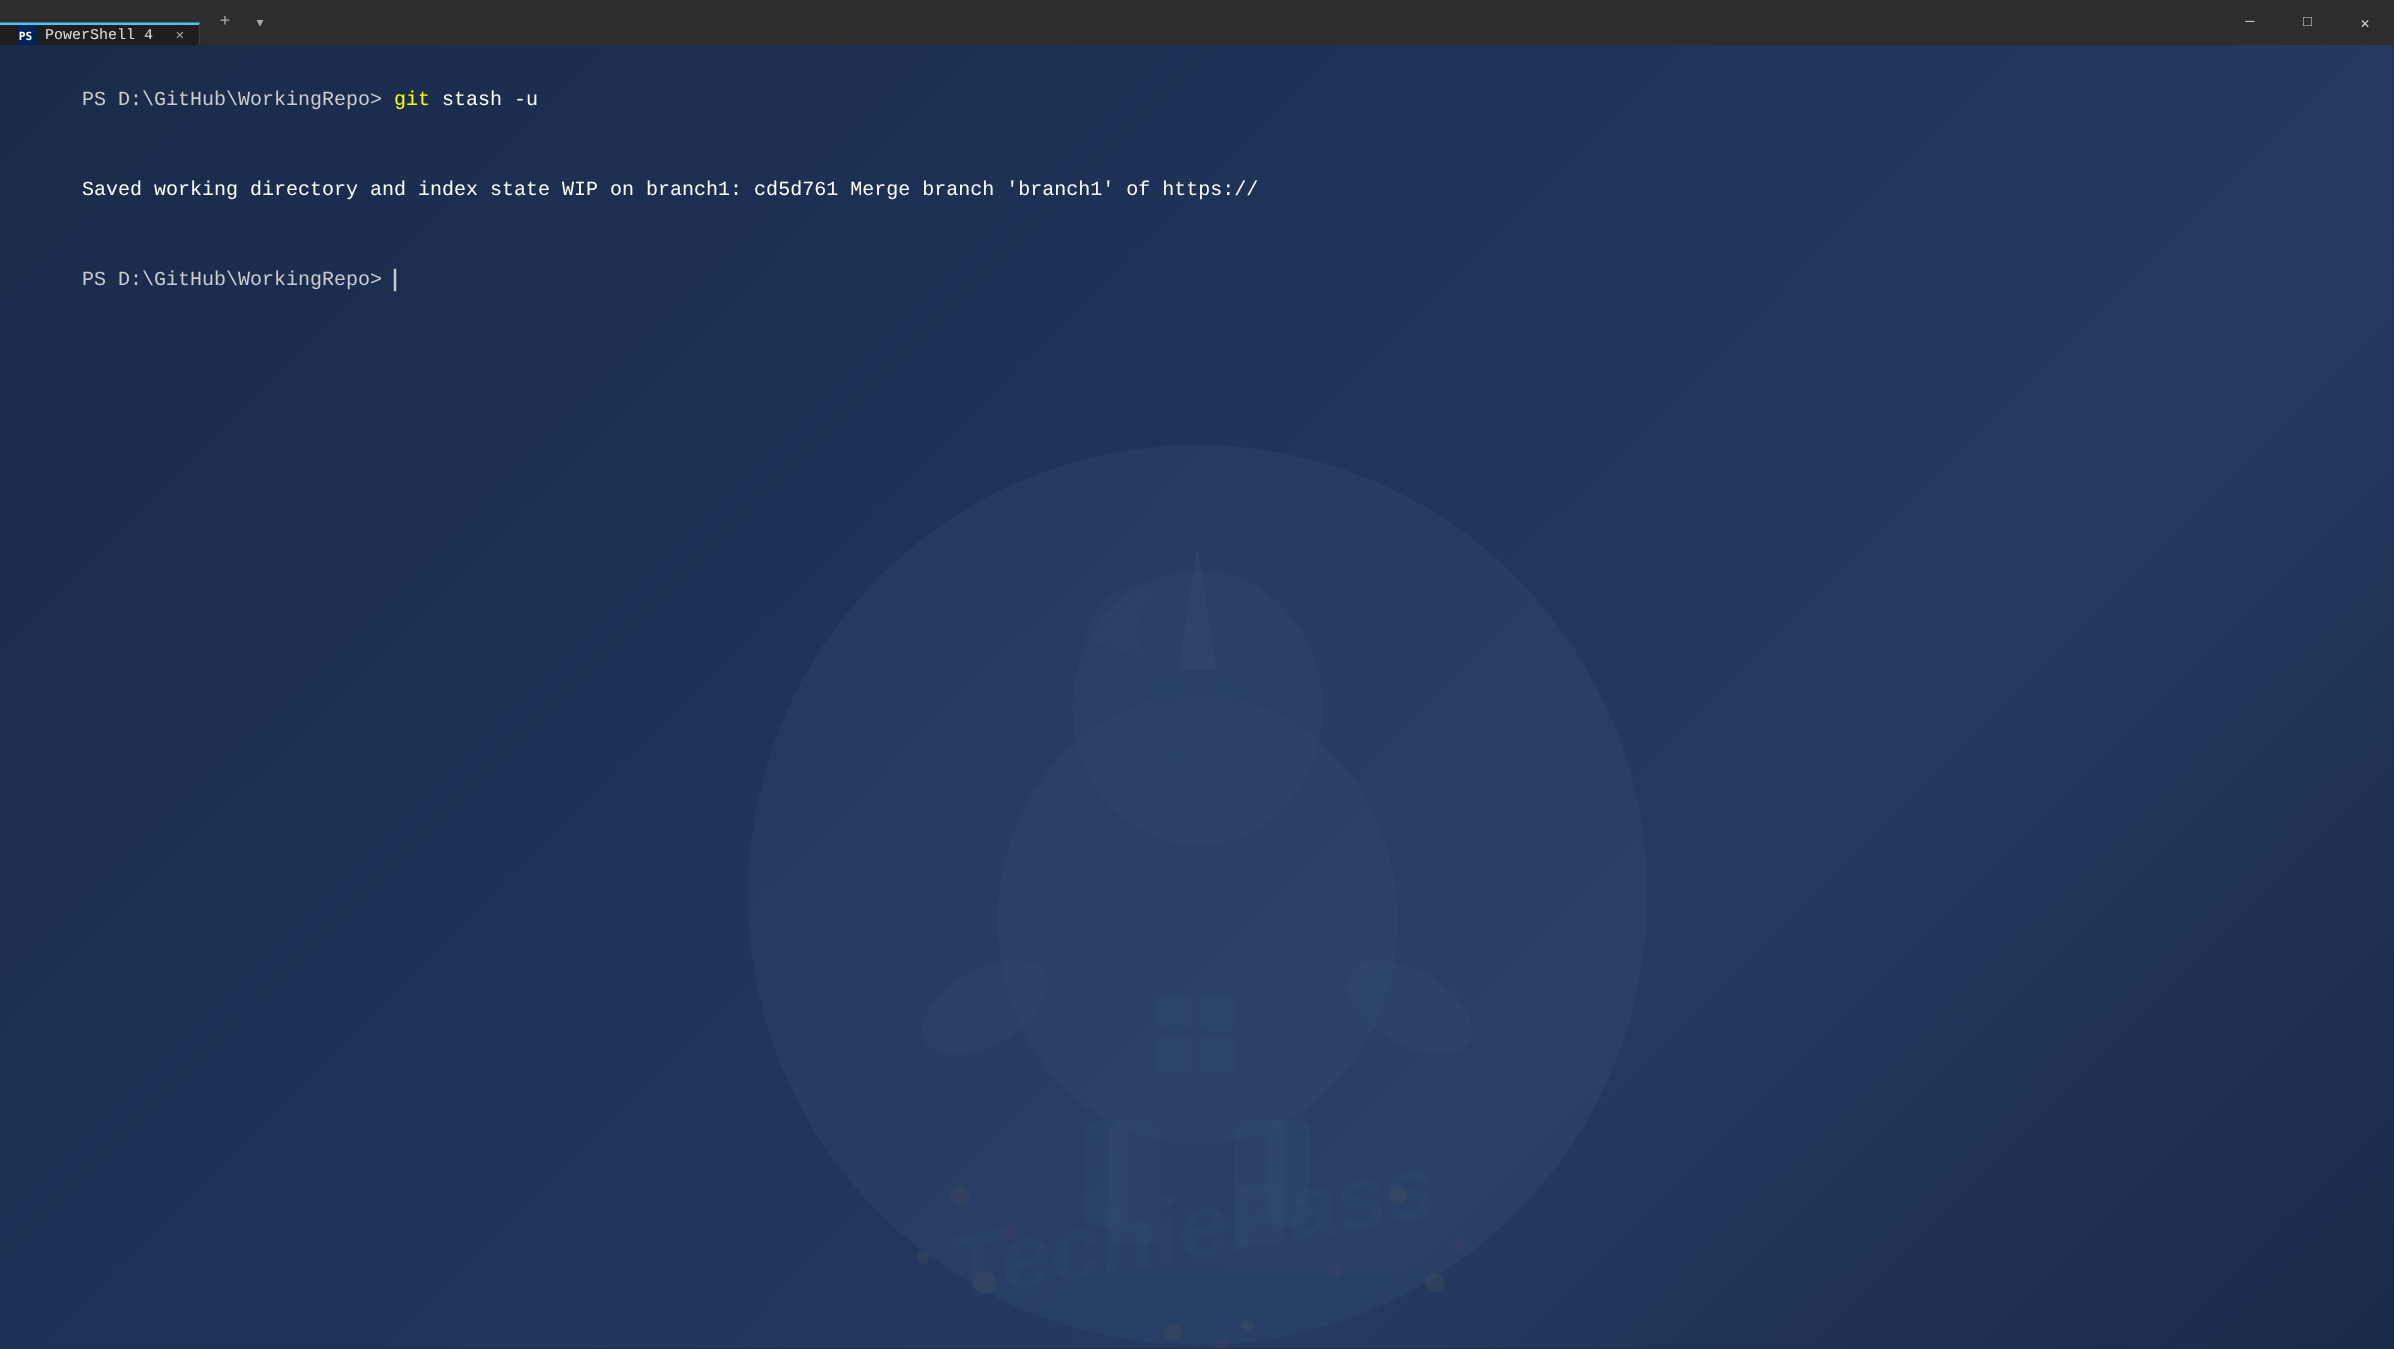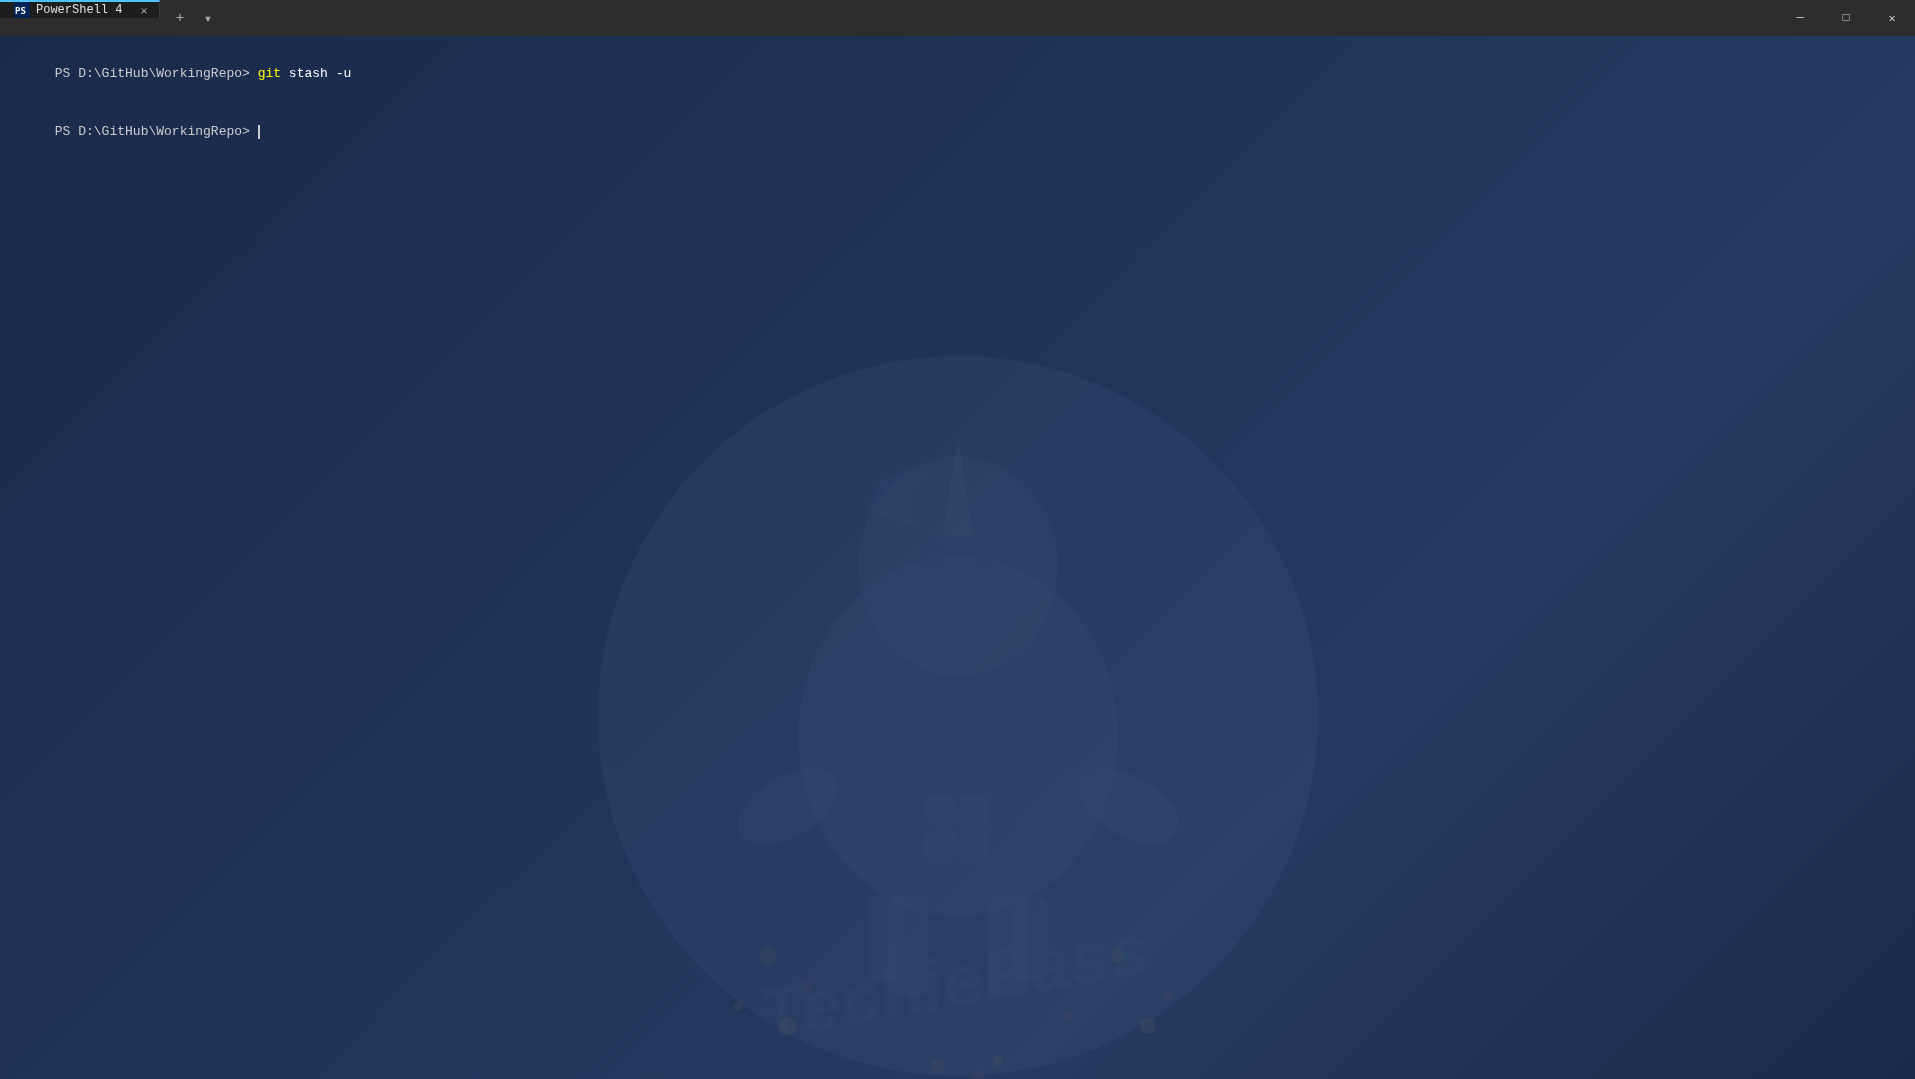--- a/index.html
+++ b/index.html
@@ -45,21 +45,21 @@
       align-items: center;
       background: #2d2d2d;
       height: 36px;
       flex-shrink: 0;
       position: relative;
       z-index: 10;
     }
 
     .tab-area {
       display: flex;
-      align-items: flex-start;
+      align-items: flex-end;
       height: 100%;
     }
 
     .tab {
       display: flex;
       align-items: center;
       gap: 6px;
       padding: 0 14px;
       background: #1e1e1e;
       border-right: 1px solid #3a3a3a;
@@ -128,21 +128,21 @@
       justify-content: center;
       font-size: 12px;
       color: #ccc;
       cursor: pointer;
     }
 
     
     .terminal {
       flex: 1;
       padding: 8px 8px;
-      font-size: 13px;
+      font-size: 16px;
       line-height: 1.5;
       color: #cccccc;
       position: relative;
       z-index: 5;
       overflow: hidden;
     }
 
     .cmd-line {
       white-space: pre;
     }
@@ -248,17 +248,20 @@
       <div class="win-btn">□</div>
       <div class="win-btn close">✕</div>
     </div>
   </div>
 
   <div class="terminal">
     <div class="cmd-line">
       <span class="ps-prompt">PS D:\GitHub\WorkingRepo&gt; </span><span class="git-cmd">git</span><span class="stash-text"> stash -u</span>
     </div>
     <div class="cmd-line">
+      <span class="stash-text">Saved working directory and index state WIP on branch1: cd5d761 Merge branch 'branch1' of https://</span>
+    </div>
+    <div class="cmd-line">
       <span class="ps-prompt">PS D:\GitHub\WorkingRepo&gt; </span><span class="cursor"></span>
     </div>
   </div>
 
 </div>
 
 </body></html>

